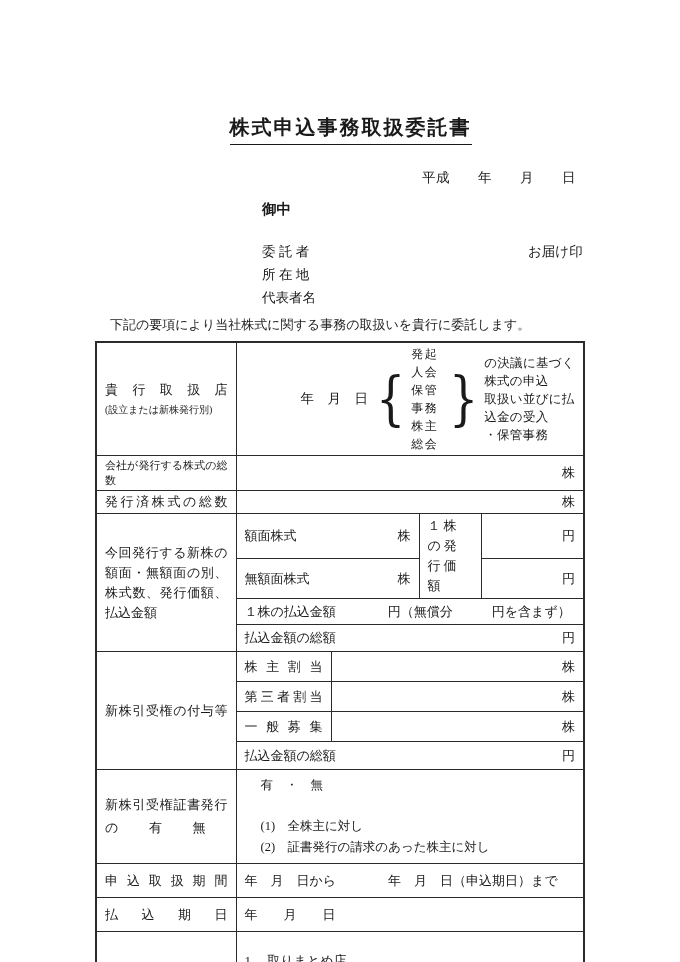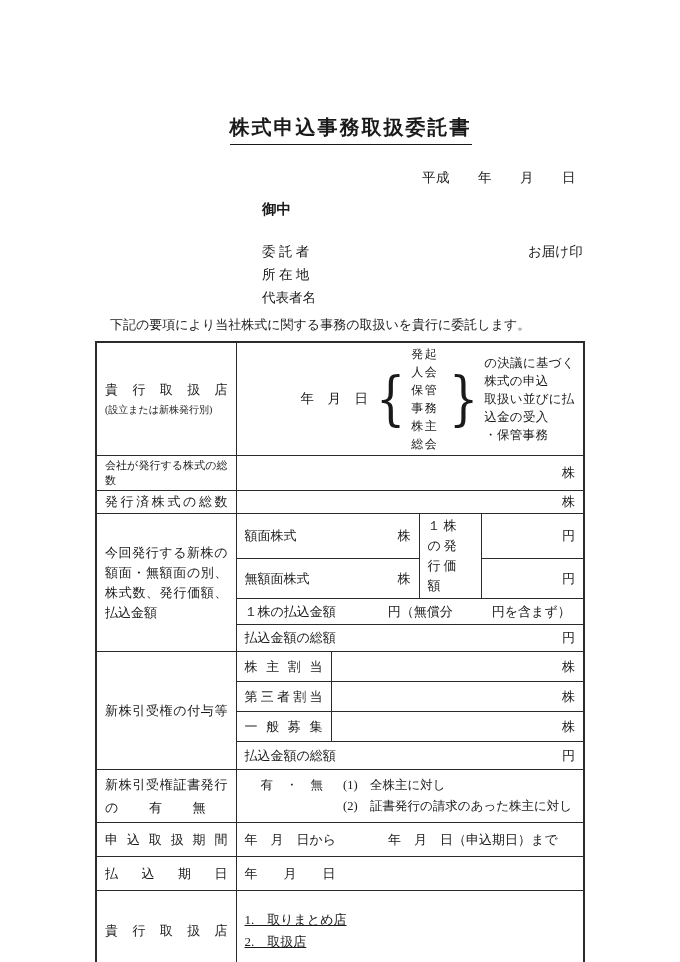--- a/index.html
+++ b/index.html
@@ -49,21 +49,21 @@
   .organs { display: flex; flex-direction: column; font-size: 12px; line-height: 18px; letter-spacing: 1.5px; }
   .desc { letter-spacing: 0.3px; font-size: 12.5px; }
 
   .val-right { text-align: right; padding-right: 8px; }
   .pair { display: flex; justify-content: space-between; align-items: center; }
   .pair-pad { padding-right: 14px; }
   .pr-lg { padding-right: 12px; }
   .price-cell { padding: 2px 4px 2px 6px; line-height: 20px; letter-spacing: 3px; vertical-align: middle; margin-left: 8px; }
   .payline { padding-left: 10px; }
 
-  .cert-flex { display: flex; align-items: flex-start; padding: 3px 0 3px 16px; gap: 20px; font-size: 12.5px; }
+  .cert-flex { display: flex; align-items: flex-start; padding: 3px 0 3px 16px; gap: 20px; font-size: 12.5px; flex-direction: column; }
   .cert-choice { white-space: nowrap; line-height: 21px; }
   .cert-items { display: flex; flex-direction: column; line-height: 21px; }
 
   .period-cell { padding-left: 30px; }
   .paydate-cell { padding-left: 60px; }
   .branch-cell { vertical-align: top; padding: 7px 8px 0 10px; }
   .branch-cell div { line-height: 22px; text-decoration: underline; }
 </style>
 </head>
 <body>

